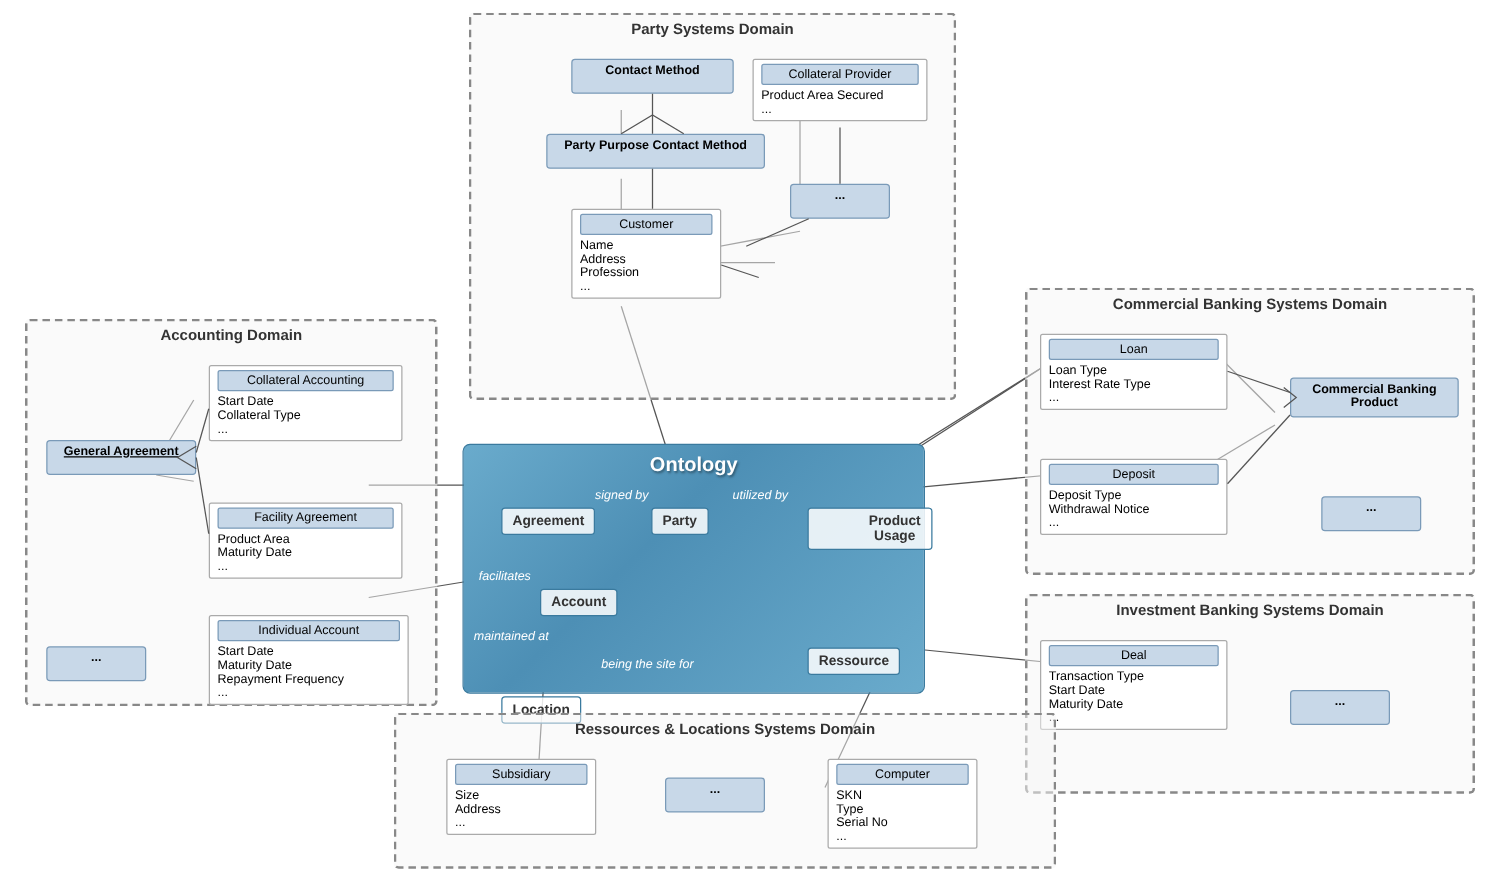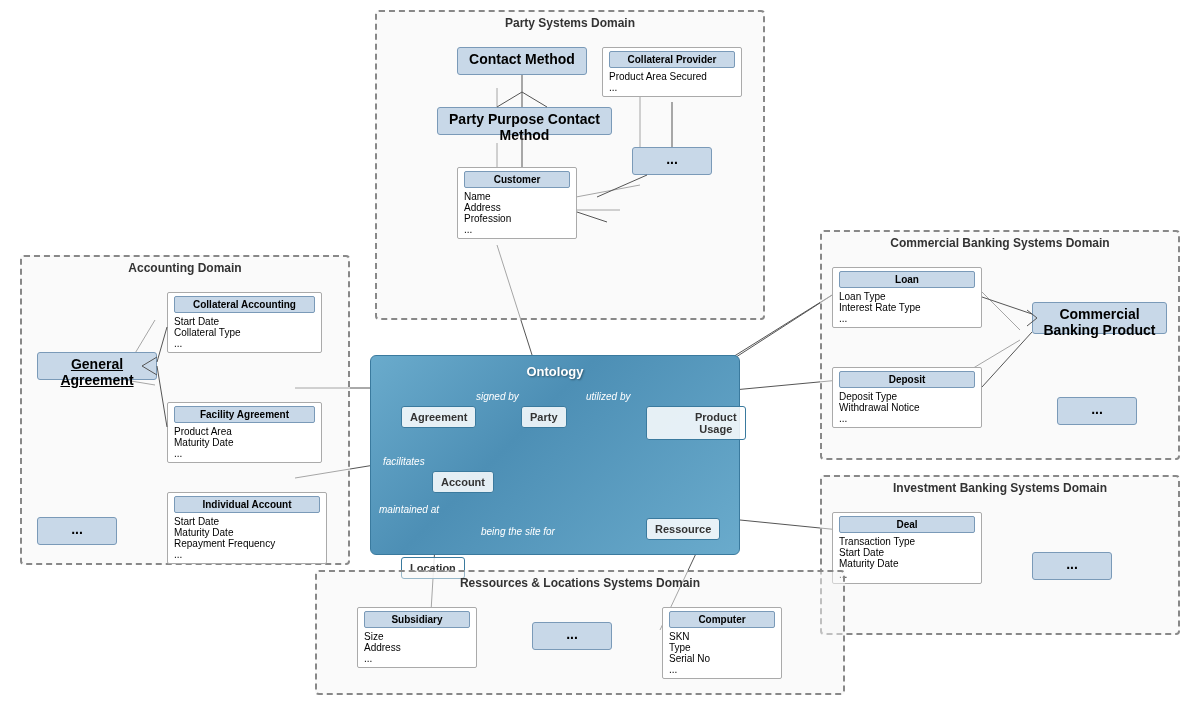--- a/index.html
+++ b/index.html
@@ -37,52 +37,52 @@
       position: absolute;
       background: #c8d8e8;
       border: 1px solid #7a9ab8;
       border-radius: 3px;
       padding: 3px 6px;
       font-size: 10px;
       text-align: center;
     }
     .entity-box .title {
       font-weight: bold;
-      font-size: 14px;
+      font-size: 10px;
       margin-bottom: 1px;
     }
     
     .entity-attr {
       position: absolute;
       background: #fff;
       border: 1px solid #aaa;
       border-radius: 2px;
       font-size: 10px;
       padding: 3px 6px;
     }
     .entity-attr .title {
-      font-weight: bold;
+      font-weight: normal;
       text-align: center;
       background: #c8d8e8;
       border: 1px solid #7a9ab8;
       border-radius: 2px;
       padding: 2px 0;
       margin-bottom: 3px;
       font-size: 10px;
     }
     
     .ontology-area {
       position: absolute;
       background: linear-gradient(135deg, #6aabcc 0%, #4d8fb5 40%, #6aabcc 100%);
       border-radius: 6px;
       border: 1px solid #3a7a9e;
     }
     .ontology-title {
       position: absolute;
-      font-size: 13px;
+      font-size: 16px;
       font-weight: bold;
       color: #fff;
       text-shadow: 1px 1px 2px rgba(0,0,0,0.4);
     }
     
     .onto-entity {
       position: absolute;
       background: rgba(255,255,255,0.85);
       border: 1px solid #3a7a9e;
       border-radius: 3px;

